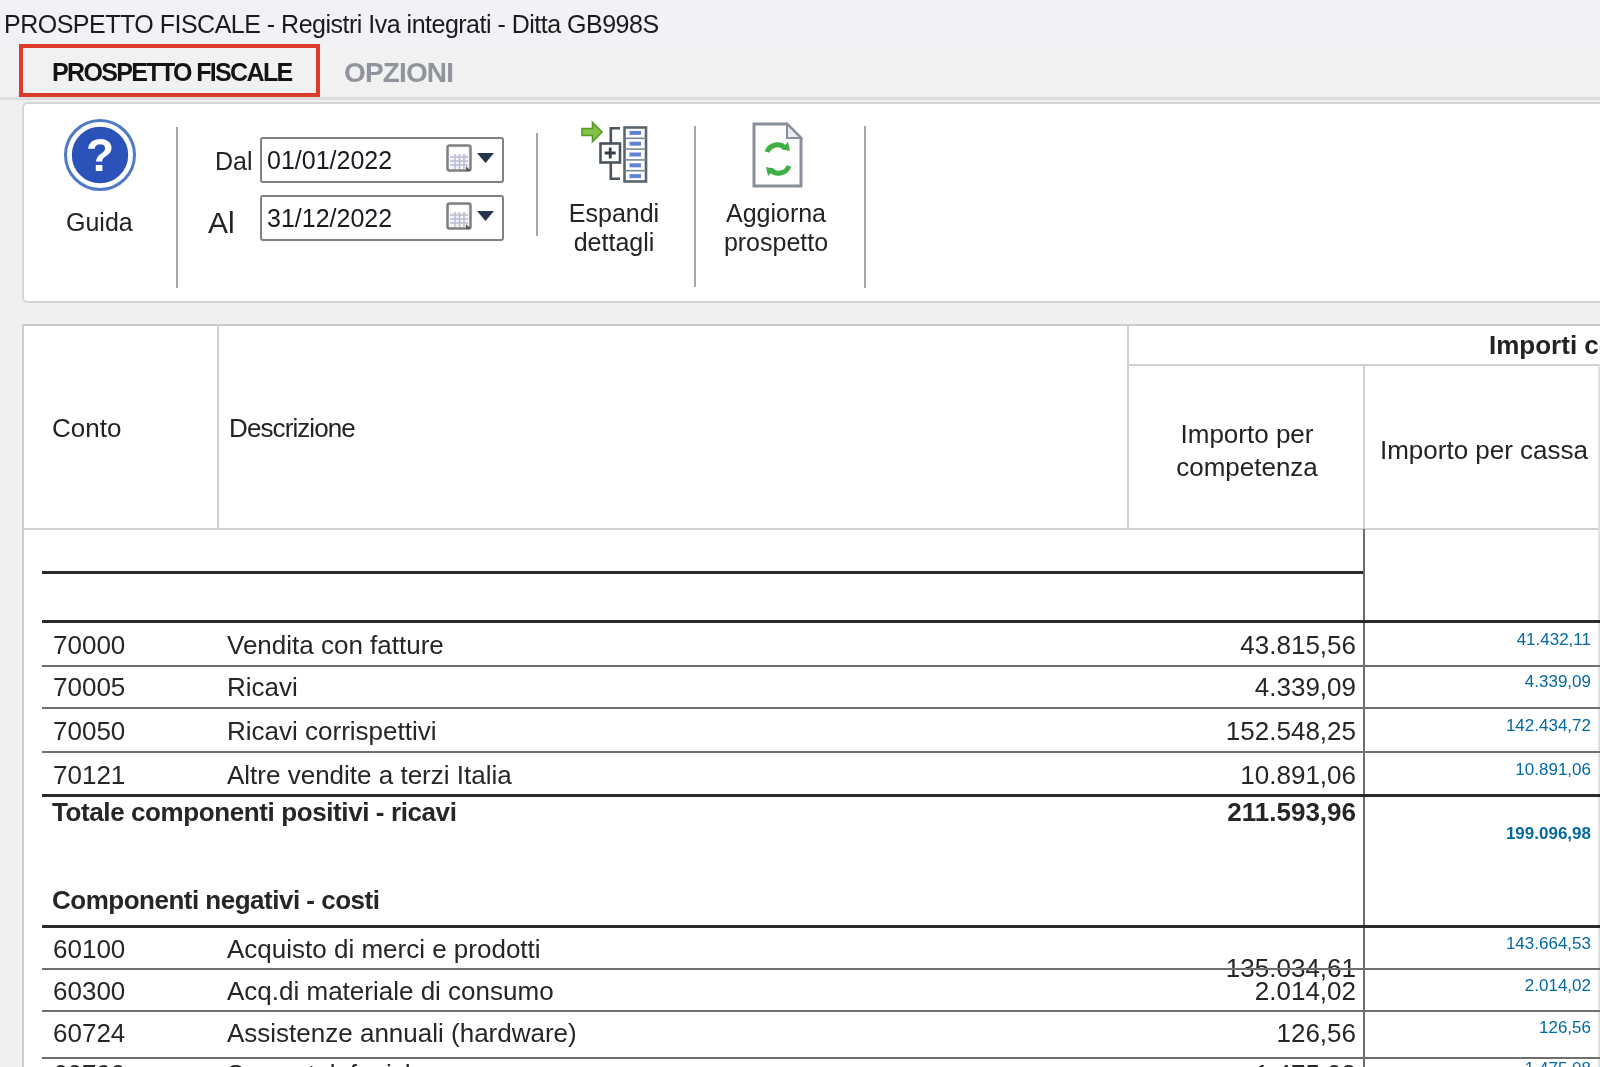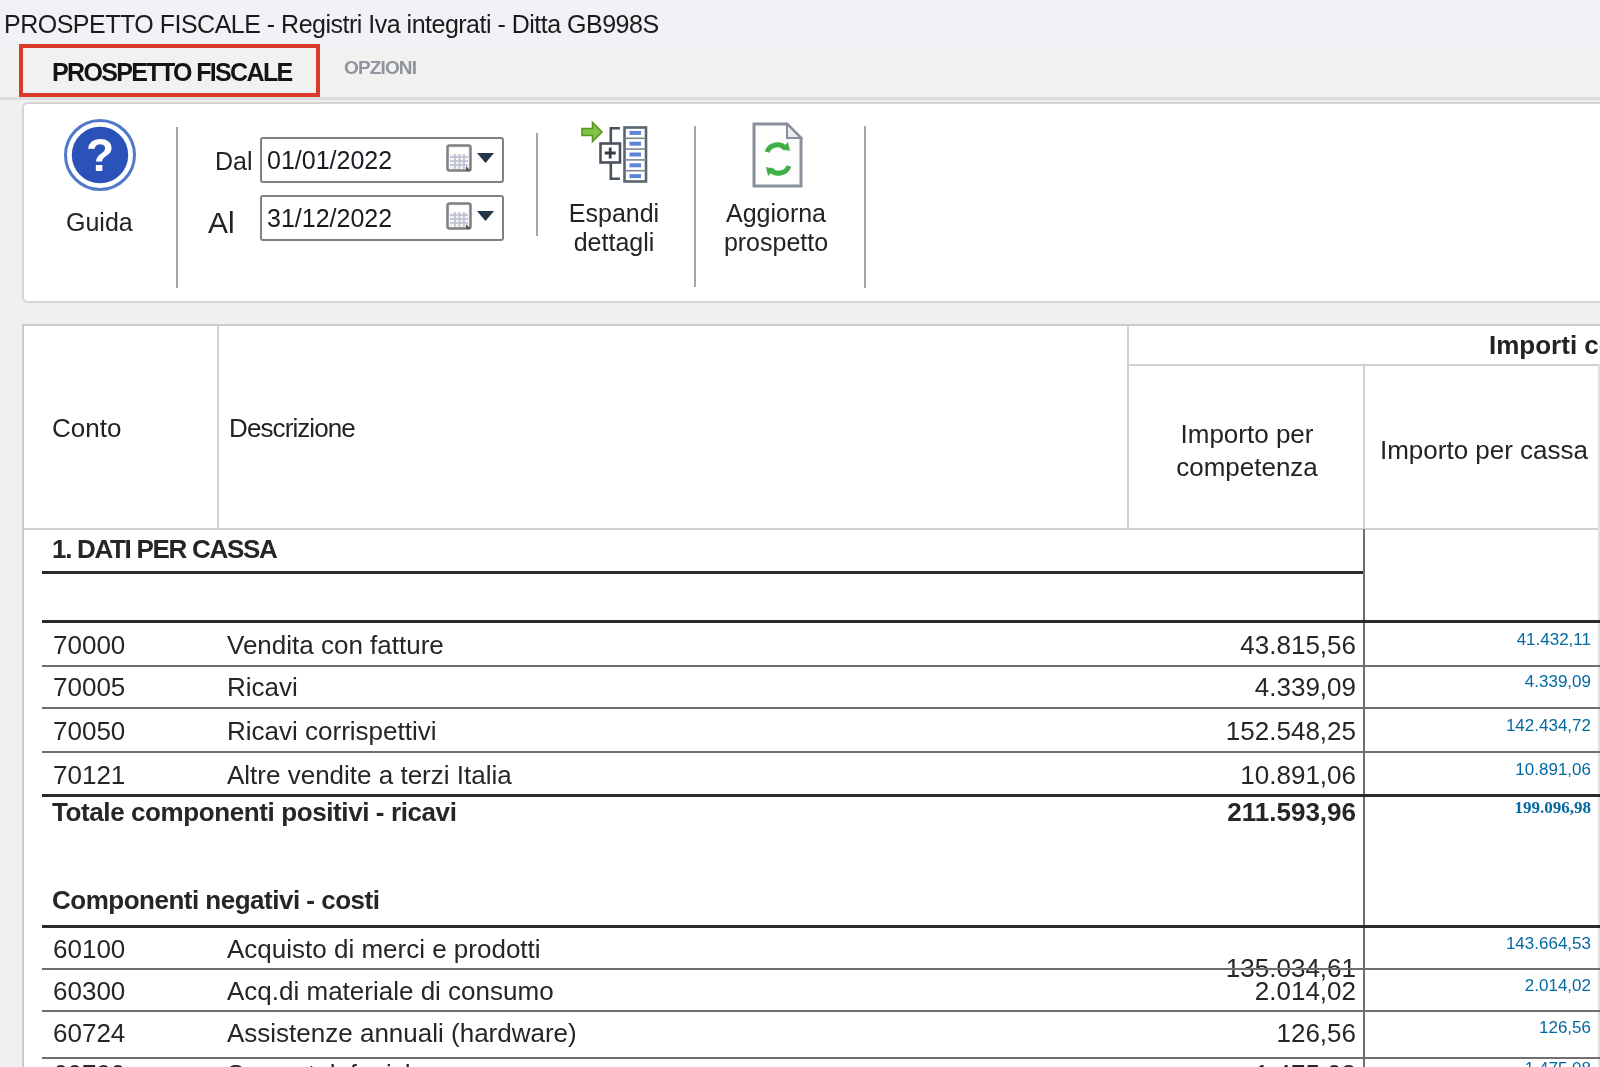--- a/index.html
+++ b/index.html
@@ -5,21 +5,21 @@
   html,body{margin:0;padding:0;}
   body{width:1600px;height:1067px;overflow:hidden;position:relative;
        background:#f0f0f0;font-family:"Liberation Sans",sans-serif;
        -webkit-font-smoothing:antialiased;}
   .abs{position:absolute;}
   #topband{left:0;top:0;width:1600px;height:46px;background:#f0f2f6;}
   #tabband{left:0;top:46px;width:1600px;height:51px;background:#f1f1f2;
            border-bottom:3px solid #dcddde;box-sizing:content-box;}
   #title{left:4px;top:10px;font-size:25px;color:#1b1b1b;letter-spacing:-0.5px;white-space:nowrap;}
   #redbox{left:19px;top:44px;width:301px;height:53px;border:4.5px solid #dc3b2c;box-sizing:border-box;}
-  .tab{top:57px;font-size:19px;font-weight:bold;white-space:nowrap;}
+  .tab{top:57px;font-size:28px;font-weight:bold;white-space:nowrap;}
   #tab1{left:52px;color:#141414;font-size:25px;letter-spacing:-1.65px;top:58px;}
   #tab2{left:344px;color:#8f949d;letter-spacing:-0.85px;}
   #tab3{left:496px;color:#8f949d;letter-spacing:-1.3px;margin-top:48px;}
   #panel{left:22px;top:102px;width:1578px;height:201px;background:#ffffff;
          border:2px solid #d4d5d7;border-right:none;border-radius:6px 0 0 6px;box-sizing:border-box;}
   .sep{width:2px;background:#a6a6a6;}
   #lblGuida{left:66px;top:208px;width:64px;text-align:center;font-size:25px;color:#232323;}
   #lblDal{left:215px;top:147px;font-size:25px;color:#232323;}
   #lblAl{left:208px;top:206px;font-size:30px;color:#232323;}
   .datefield{left:260px;width:244px;height:46px;background:#fff;border:2px solid #818181;
@@ -144,21 +144,20 @@
   <div class="hline" style="left:0;top:202px;width:1578px;"></div>
   <div class="hdr" style="left:28px;top:87px;">Conto</div>
   <div class="hdr" style="left:205px;top:87px;letter-spacing:-0.9px;">Descrizione</div>
   <div class="hdr bold" style="left:1465px;top:4px;white-space:nowrap;">Importi contabili</div>
   <div class="hdr" style="left:1104px;width:238px;top:92px;text-align:center;line-height:33px;">Importo per<br>competenza</div>
   <div class="hdr" style="left:1342px;width:236px;top:109px;text-align:center;">Importo per cassa</div>
 
   <div style="position:absolute;left:1339px;top:203px;height:538px;width:2px;background:#6e6e6e;"></div>
   <div style="position:absolute;left:1574px;top:38px;height:703px;width:2px;background:#e0e0e0;"></div>
 
-  <div class="cell bold" style="left:28px;top:208px;letter-spacing:-1.3px;">1. DATI PER CASSA</div>
   <div class="sectline" style="top:245px;right:237px;"></div>
 
   <div class="sectline" style="top:294px;"></div>
 
   <div class="cell" style="left:29px;top:304px;">70000</div>
   <div class="cell" style="left:203px;top:304px;">Vendita con fatture</div>
   <div class="amt1" style="top:304px;">43.815,56</div>
   <div class="amt2" style="top:304px;">41.432,11</div>
   <div class="rowline" style="top:339px;"></div>
 
@@ -175,21 +174,21 @@
   <div class="rowline" style="top:425px;"></div>
 
   <div class="cell" style="left:29px;top:434px;">70121</div>
   <div class="cell" style="left:203px;top:434px;">Altre vendite a terzi Italia</div>
   <div class="amt1" style="top:434px;">10.891,06</div>
   <div class="amt2" style="top:434px;">10.891,06</div>
   <div class="sectline" style="top:468px;"></div>
 
   <div class="cell bold" style="left:28px;top:471px;letter-spacing:-0.4px;">Totale componenti positivi - ricavi</div>
   <div class="amt1 bold" style="top:471px;">211.593,96</div>
-  <div class="amt2 bold" style="top:472px;font-family:Liberation Serif, serif;">199.096,98</div>
+  <div class="amt2 bold" style="top:498px;">199.096,98</div>
 
   <div class="cell bold" style="left:28px;top:559px;letter-spacing:-0.5px;">Componenti negativi - costi</div>
   <div class="sectline" style="top:599px;"></div>
 
   <div class="cell" style="left:29px;top:608px;">60100</div>
   <div class="cell" style="left:203px;top:608px;">Acquisto di merci e prodotti</div>
   <div class="amt1" style="top:627px;">135.034,61</div>
   <div class="amt2" style="top:608px;">143.664,53</div>
   <div class="rowline" style="top:642px;"></div>
 

